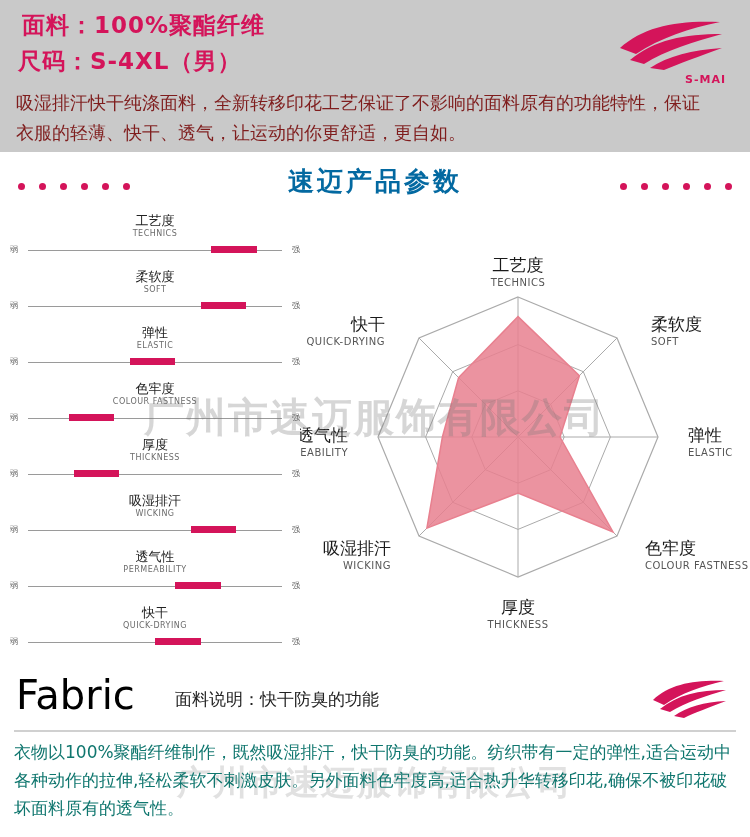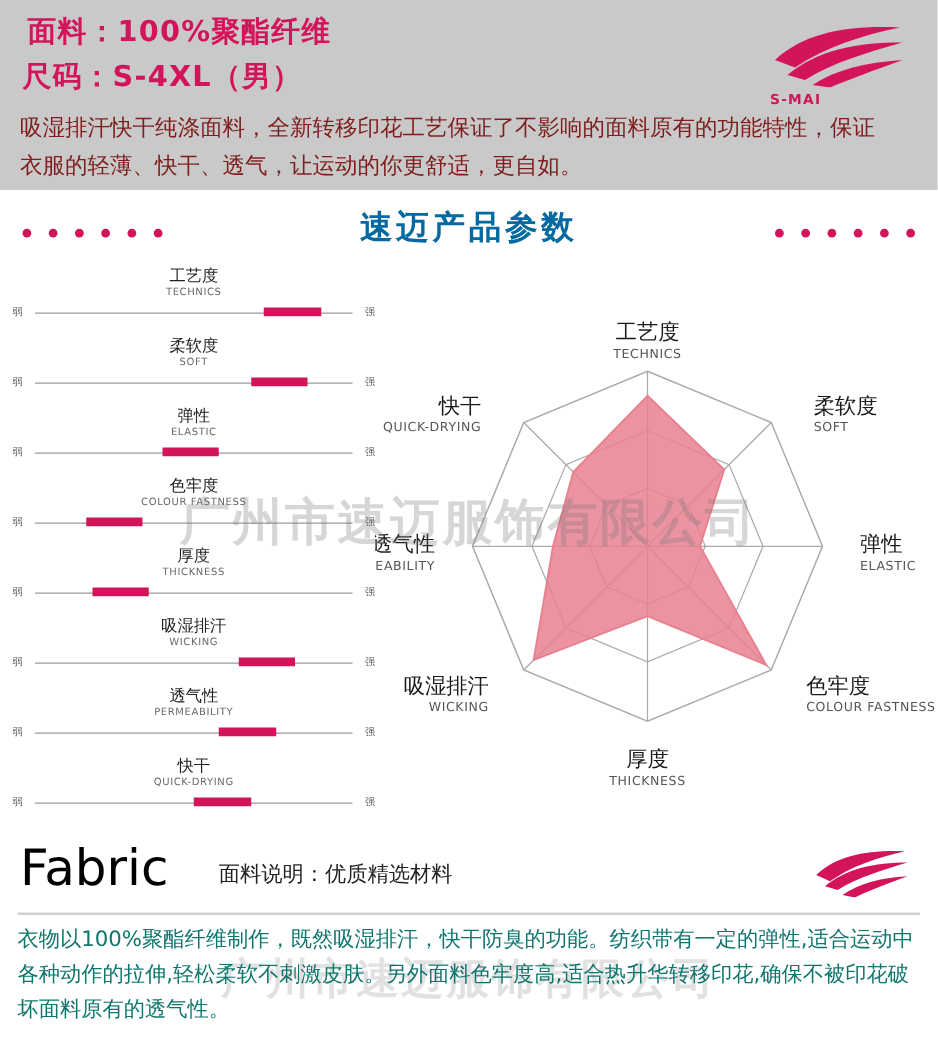--- a/index.html
+++ b/index.html
@@ -20,21 +20,21 @@
   .hdr-line.l2{position:absolute;left:18px;top:46px;}
   .hdr-desc{
     position:absolute;left:16px;top:88px;width:700px;
     color:#7f1d1d;font-size:18px;line-height:30px;
   }
   .logo{
     position:absolute;right:24px;top:18px;width:110px;height:66px;
   }
   .logo svg{display:block;}
   .logo-text{
-    position:absolute;left:0;right:0;bottom:-2px;text-align:left;
+    position:absolute;left:0;right:0;bottom:-2px;text-align:right;
     color:#d4145a;font-size:11px;font-weight:bold;letter-spacing:1px;margin-top:24px;
   }
 
   
   .sect{
     position:absolute;left:0;top:152px;width:750px;height:60px;
   }
   .sect-title{
     position:absolute;left:0;right:0;top:12px;text-align:center;
     color:#0369a1;font-size:26px;font-weight:bold;letter-spacing:3px;
@@ -231,21 +231,21 @@
         <text x="85.0" y="130.0" text-anchor="end" font-size="10" fill="#555" letter-spacing="0.5" font-family="&quot;DejaVu Sans&quot;,&quot;Liberation Sans&quot;,sans-serif">QUICK-DRYING</text>
       </g>
     </svg>
 </div>
 
 <div class="watermark">广州市速迈服饰有限公司</div>
 <div class="watermark2">广州市速迈服饰有限公司</div>
 
 <div class="fabric">
   <div class="fabric-word">Fabric</div>
-  <div class="fabric-cn">面料说明：优质精选材料</div>
+  <div class="fabric-cn">面料说明：快干防臭的功能</div>
   <div class="fabric-logo">
     <svg viewBox="0 0 78 40" width="78" height="40">
       <path d="M3 22 C20 6, 44 2, 74 3 C52 8, 31 15, 14 27 Z" fill="#d4145a"></path>
       <path d="M10 31 C27 17, 49 12, 76 12 C56 18, 36 24, 20 34 Z" fill="#d4145a"></path>
       <path d="M24 38 C37 29, 54 24, 76 23 C60 29, 44 35, 34 40 Z" fill="#d4145a"></path>
     </svg>
   </div>
   <div class="rule"></div>
 </div>
 <div class="footer-text">衣物以100%聚酯纤维制作，既然吸湿排汗，快干防臭的功能。纺织带有一定的弹性,适合运动中各种动作的拉伸,轻松柔软不刺激皮肤。另外面料色牢度高,适合热升华转移印花,确保不被印花破坏面料原有的透气性。</div>

